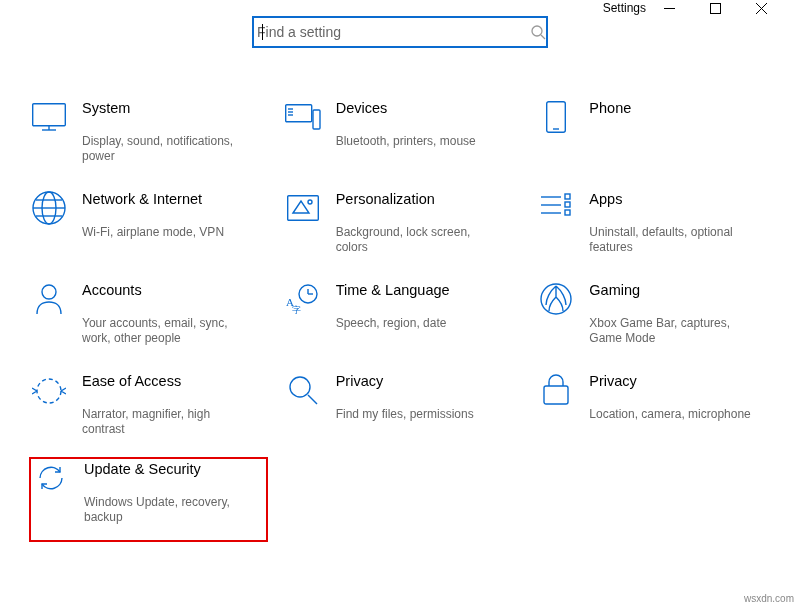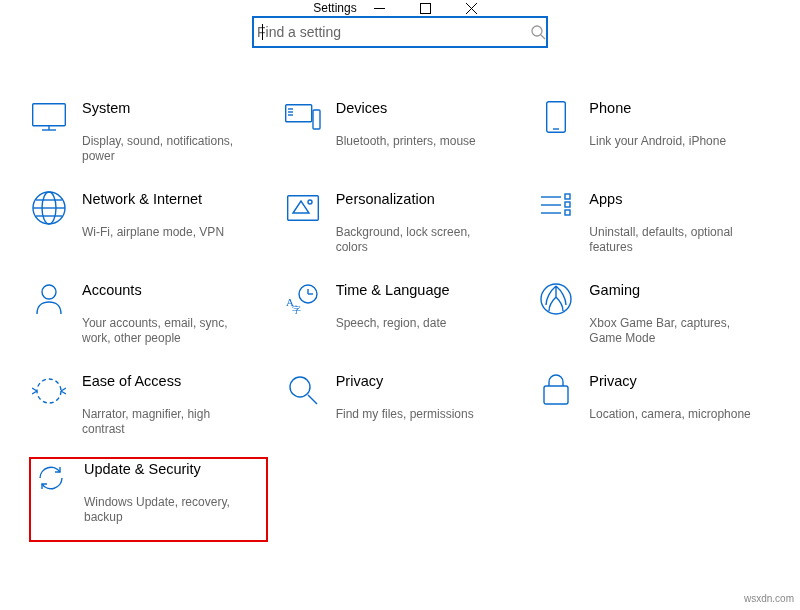--- a/index.html
+++ b/index.html
@@ -8,22 +8,22 @@
     width: 800px; height: 610px;
     font-family: "Segoe UI", Arial, sans-serif;
     background: #ffffff;
     color: #000000;
     overflow: hidden;
   }
   .titlebar {
     height: 16px;
     display: flex;
     align-items: center;
-    justify-content: center;
-    padding: 0 0 0 8px;
+    justify-content: flex-end;
+    padding: 0 16px 0 8px;
     font-size: 12px;
   }
   .titlebar .controls { display: flex; }
   .titlebar .ctrl {
     width: 46px; height: 30px;
     display: flex; align-items: center; justify-content: center;
     font-size: 13px; font-family: "Segoe UI", sans-serif;
   }
   .ctrl svg { stroke: #000; stroke-width: 1; fill: none; }
   .searchwrap {
@@ -152,21 +152,20 @@
 
   <div class="tile">
     <div class="iconcell">
       <svg width="20" height="32" viewBox="0 0 20 32">
           <rect x="0.7" y="0.7" width="18.6" height="30.6" rx="2"></rect>
           <line x1="7" y1="28" x2="13" y2="28"></line>
         </svg>
     </div>
     <div class="txt">
       <span class="title">Phone</span>
-      <span class="desc">Link your Android, iPhone</span>
     </div>
   </div>
 
   <div class="tile">
     <div class="iconcell">
       <svg width="34" height="34" viewBox="0 0 34 34">
           <circle cx="17" cy="17" r="16"></circle>
           <ellipse cx="17" cy="17" rx="7" ry="16"></ellipse>
           <line x1="1" y1="17" x2="33" y2="17"></line>
           <line x1="4" y1="9" x2="30" y2="9"></line>

